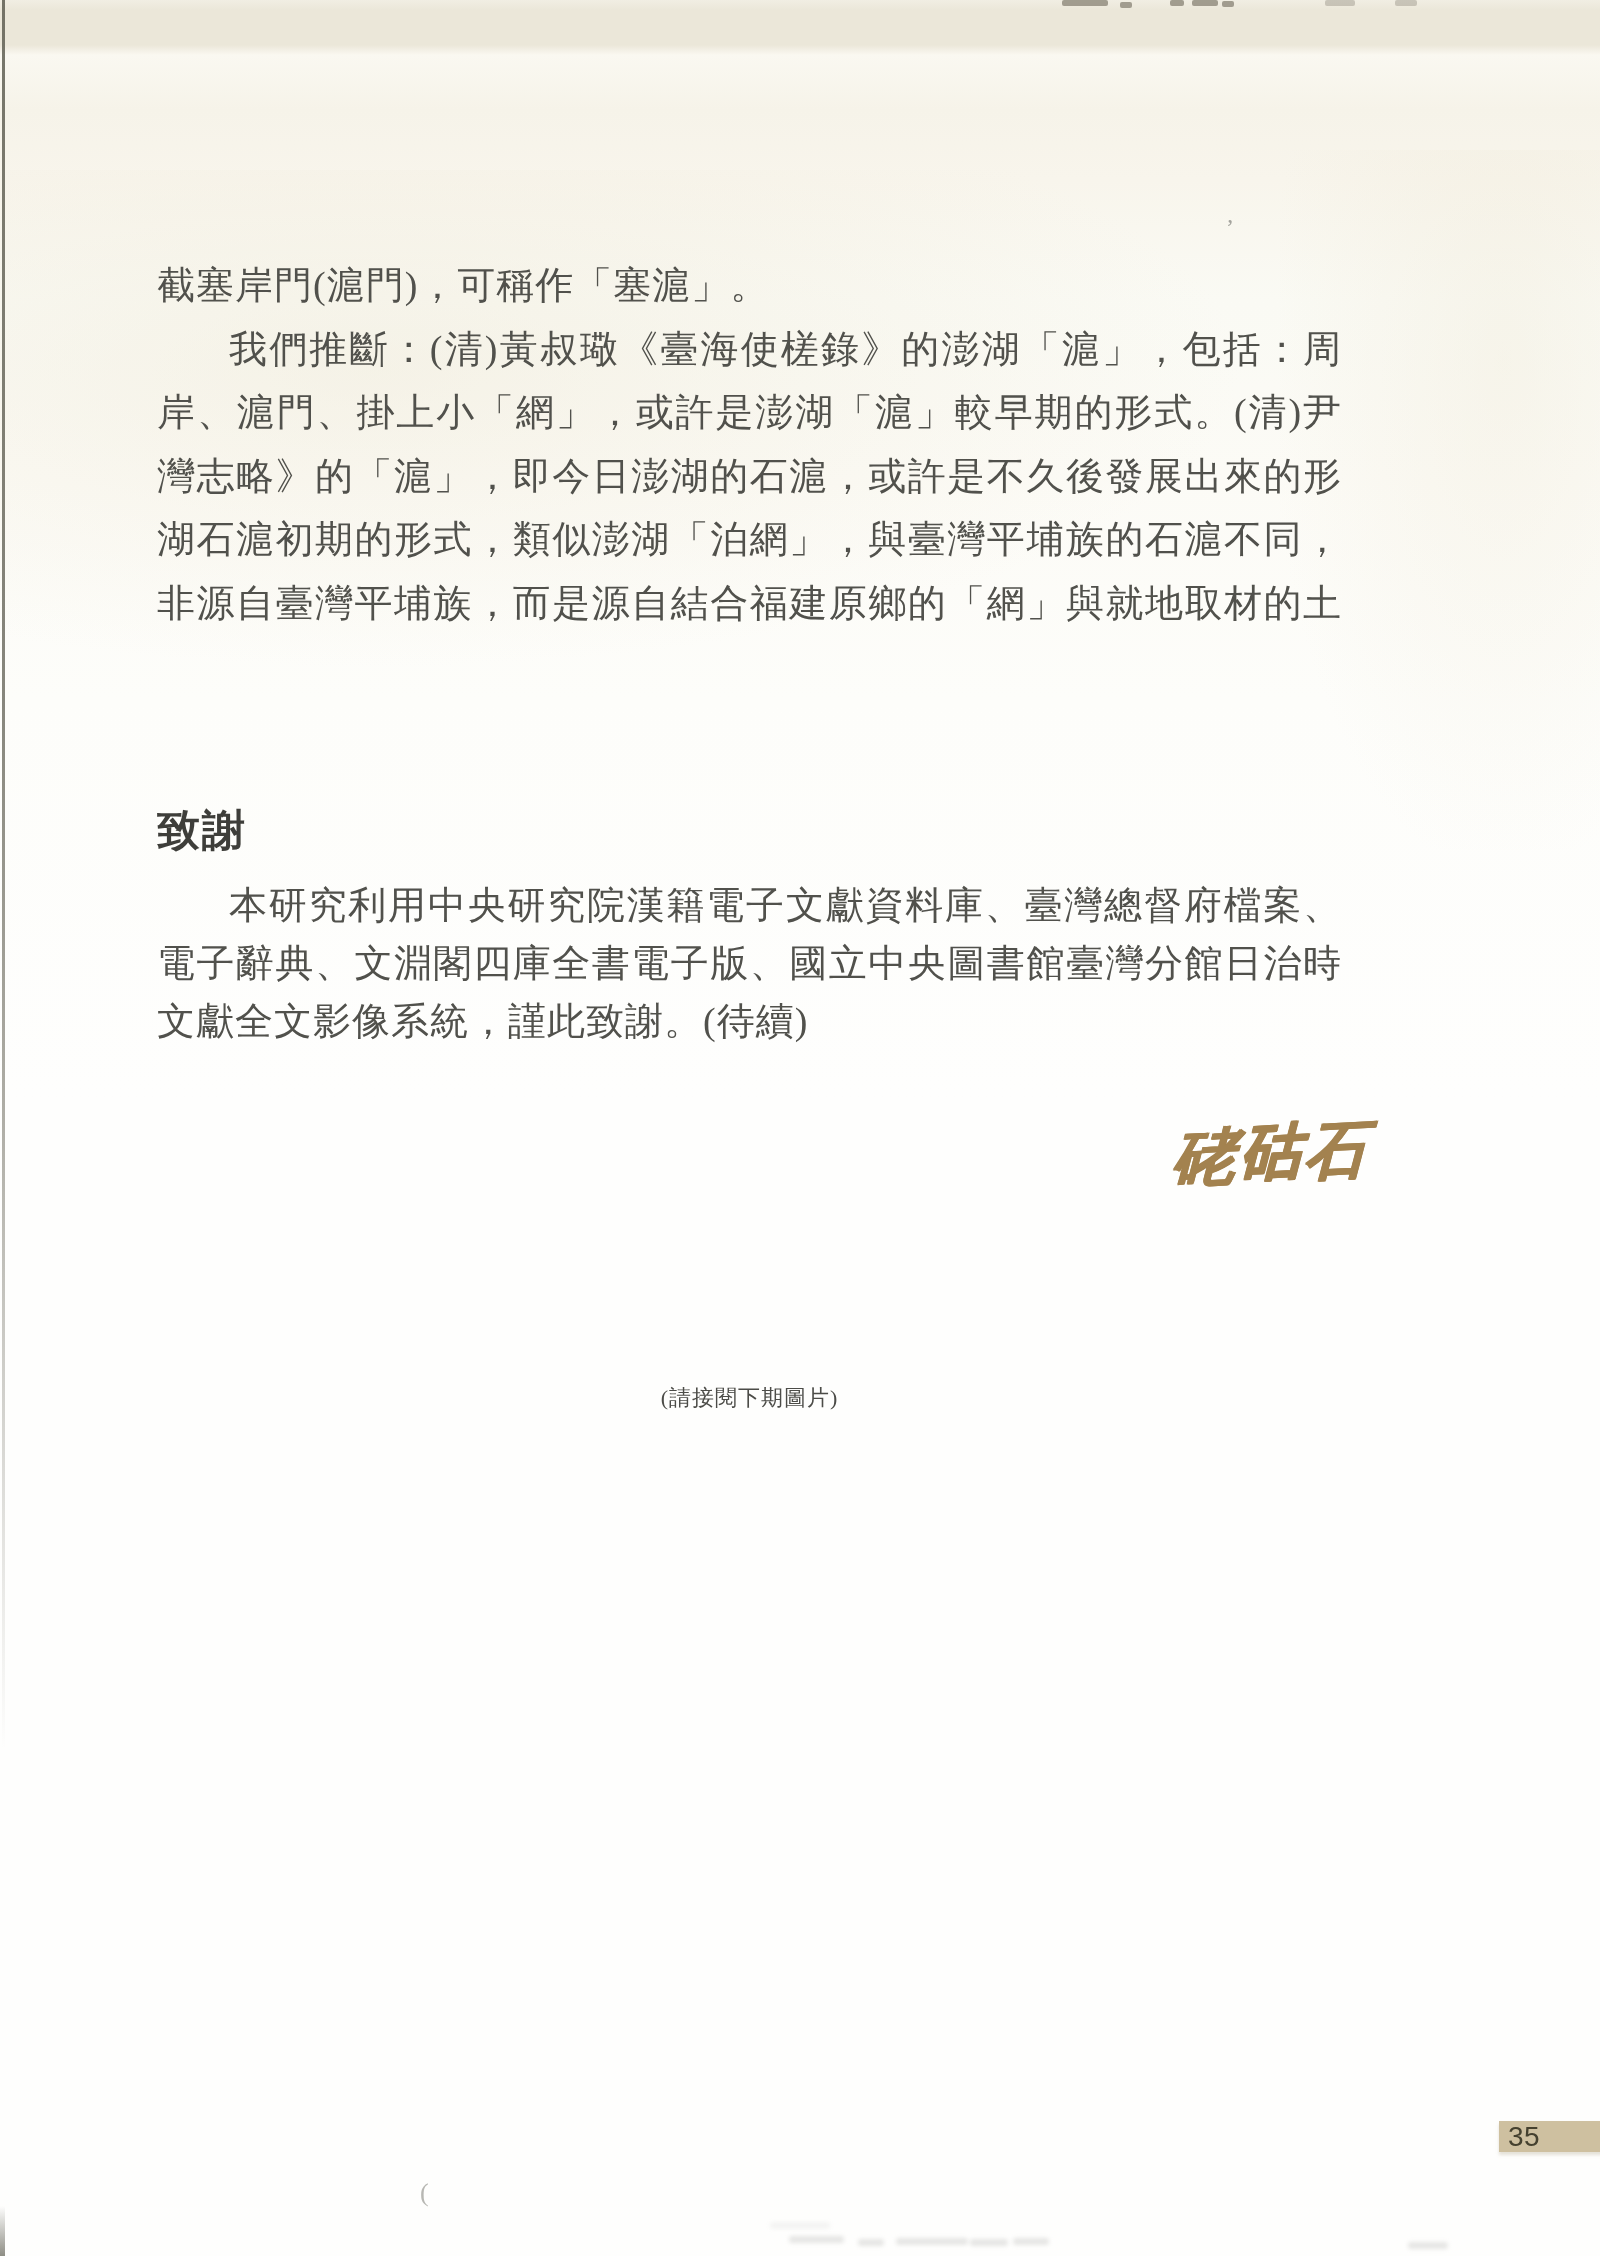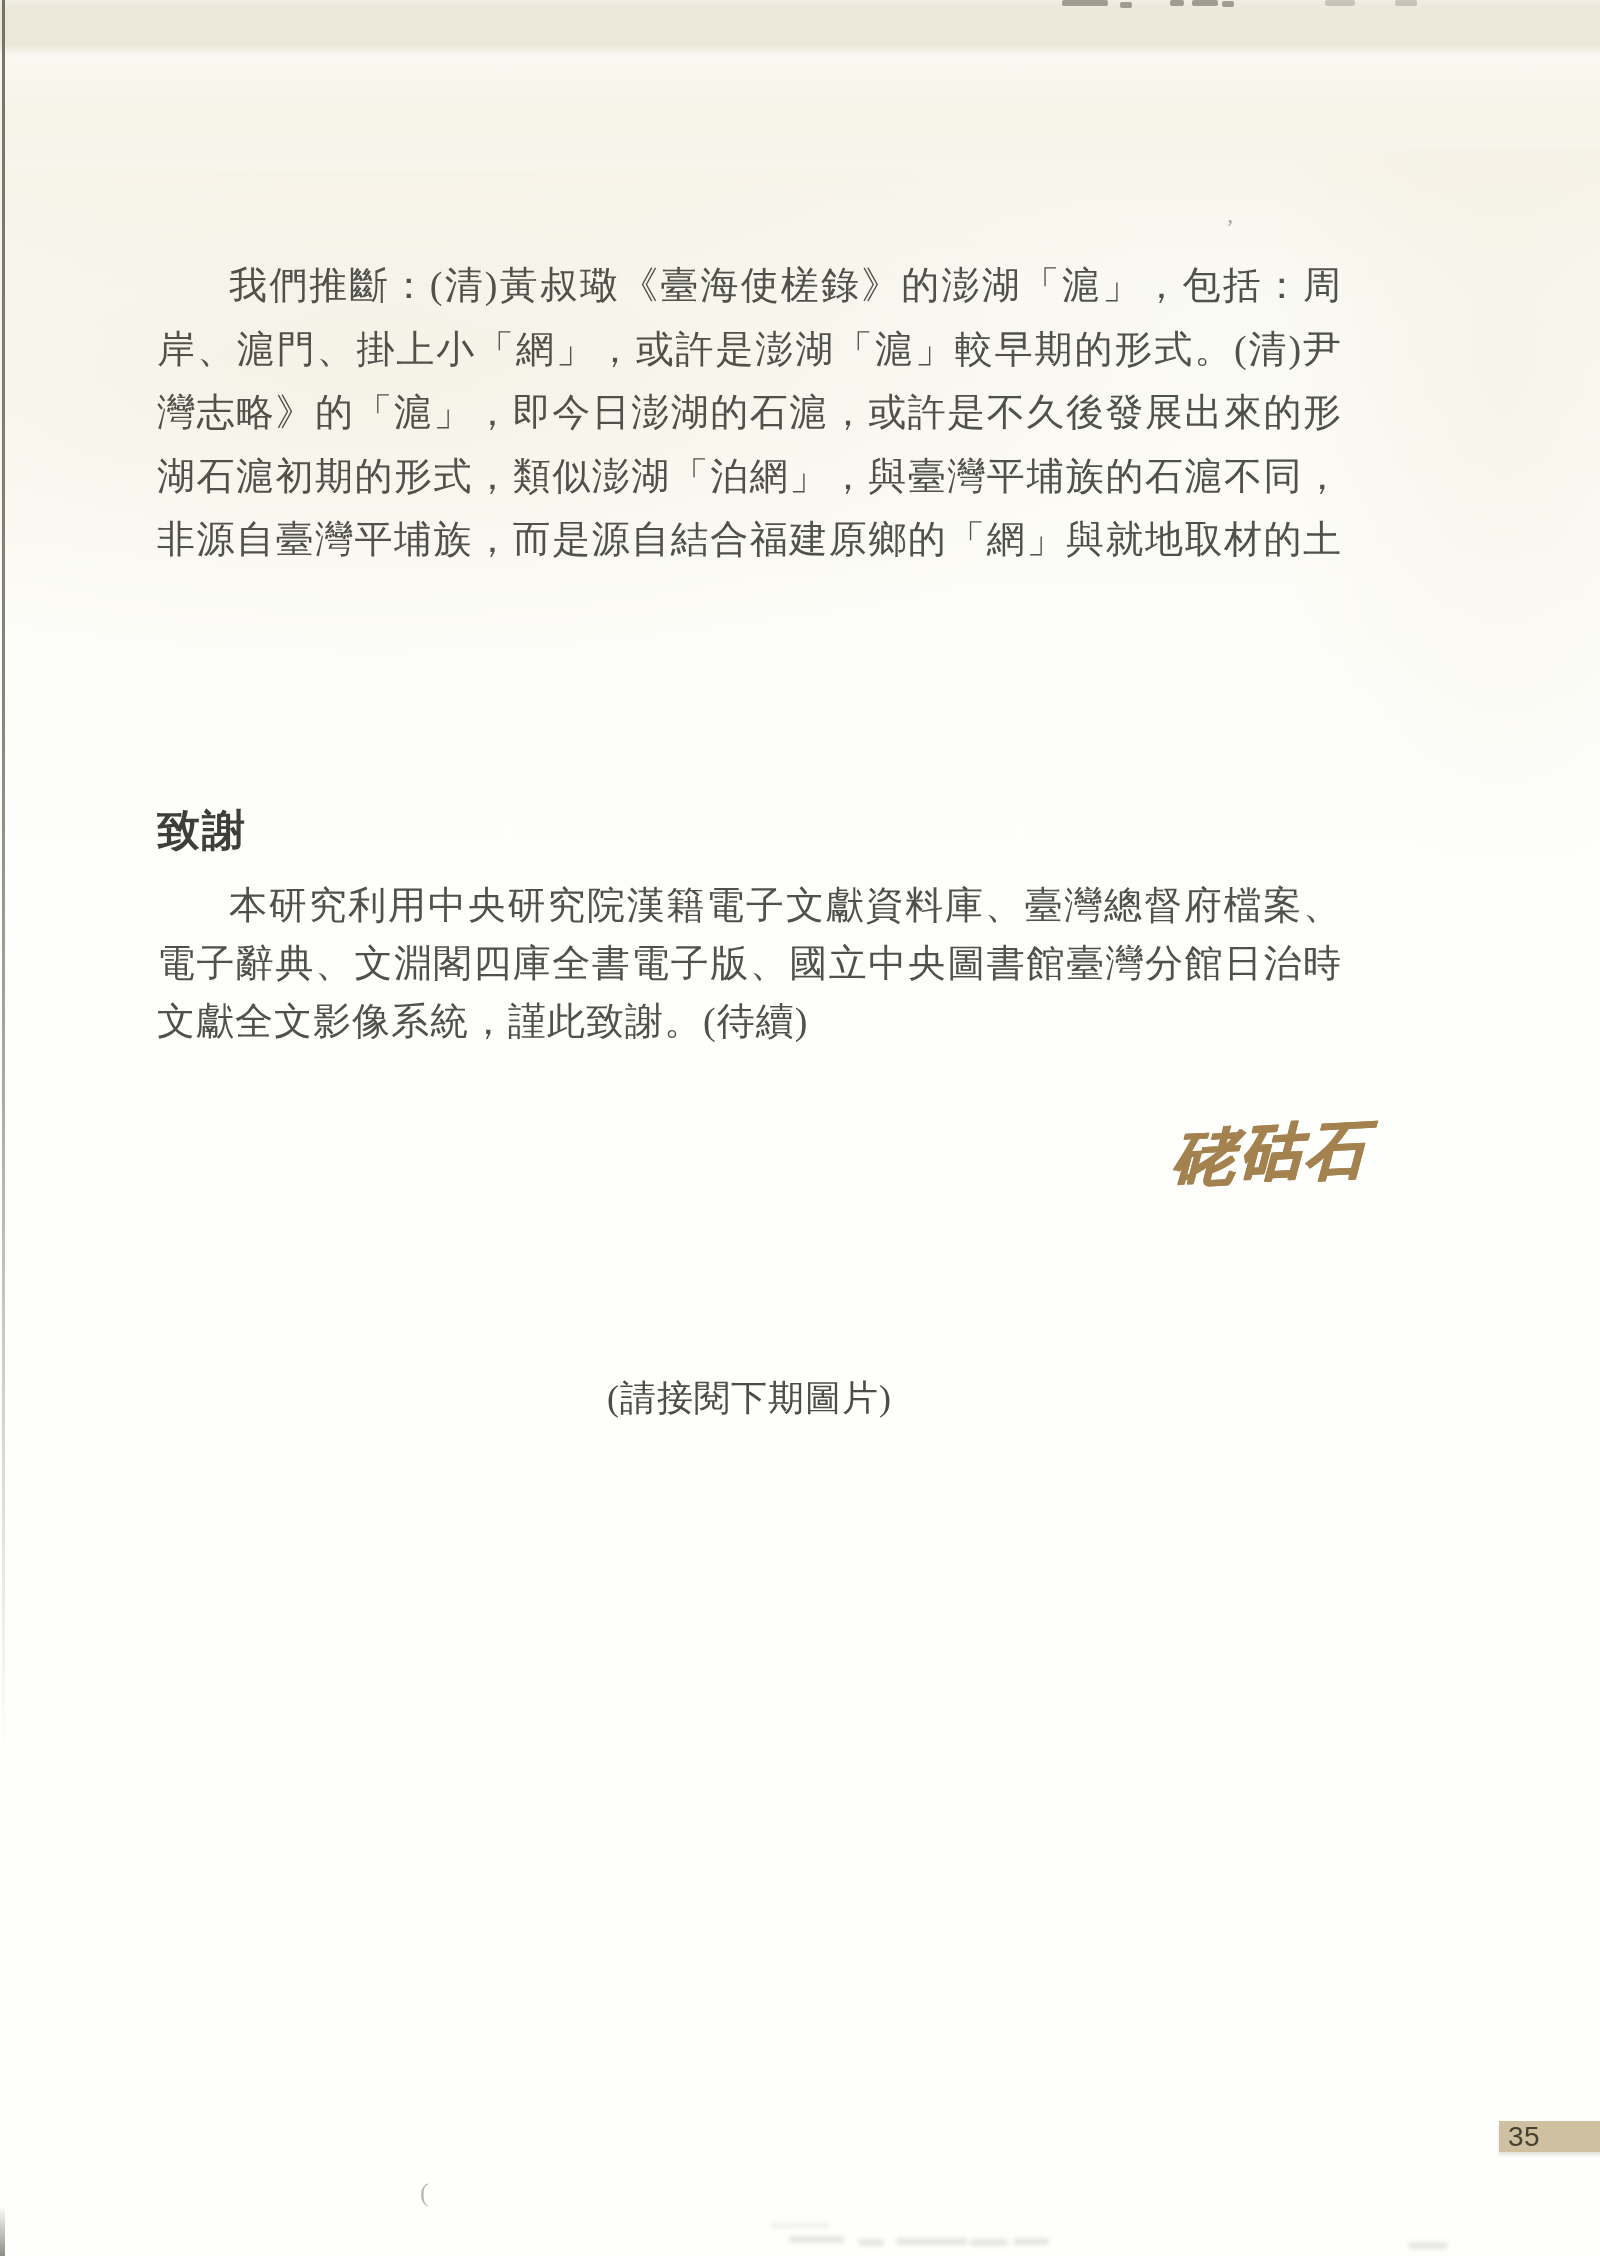--- a/index.html
+++ b/index.html
@@ -108,21 +108,21 @@
     text-shadow: 1.5px 0 0 #a3824f, 0 1px 0 #a3824f, 1px 1px 0 #a3824f;
     white-space: nowrap;
   }
 
   .caption {
     position: absolute;
     left: 157px;
     width: 1185px;
     top: 1372px;
     text-align: center;
-    font-size: 36px;
+    font-size: 22px;
     line-height: 52px;
     color: #4c4c48;
     letter-spacing: 1px;
     font-family: Liberation Serif, serif;
   }
 
   
   .smudge {
     position: absolute;
     height: 7px;
@@ -185,20 +185,21 @@
   <div class="top-mark tm1"></div>
   <div class="top-mark tm2"></div>
   <div class="top-mark tm3"></div>
   <div class="top-mark tm4"></div>
   <div class="top-mark tm5"></div>
   <div class="top-mark tm6"></div>
   <div class="top-mark tm7"></div>
   <div class="apostrophe-speck">’</div>
 
   <div class="textblock para1">
+    <div class="line">截塞岸門(滬門)，可稱作「塞滬」。</div>
     <div class="line justify indent">我們推斷：(清)黃叔璥《臺海使槎錄》的澎湖「滬」，包括：周圍築土</div>
     <div class="line justify">岸、滬門、掛上小「網」，或許是澎湖「滬」較早期的形式。(清)尹士俍《臺</div>
     <div class="line justify">灣志略》的「滬」，即今日澎湖的石滬，或許是不久後發展出來的形式。澎</div>
     <div class="line justify">湖石滬初期的形式，類似澎湖「泊網」，與臺灣平埔族的石滬不同，因此並</div>
     <div class="line justify">非源自臺灣平埔族，而是源自結合福建原鄉的「網」與就地取材的土(石)岸的</div>
   </div>
 
   <div class="ack-heading">致謝</div>
   <div class="textblock ackblock">
     <div class="line justify indent">本研究利用中央研究院漢籍電子文獻資料庫、臺灣總督府檔案、教育部</div>

